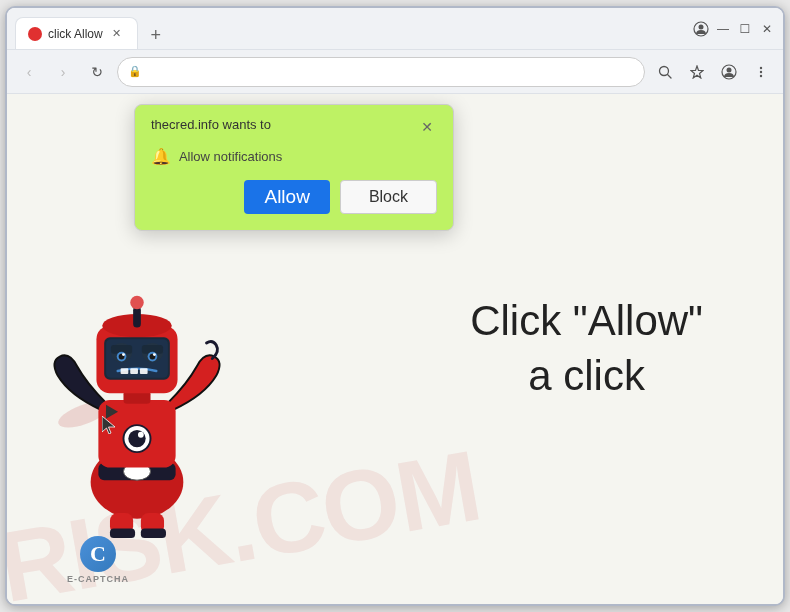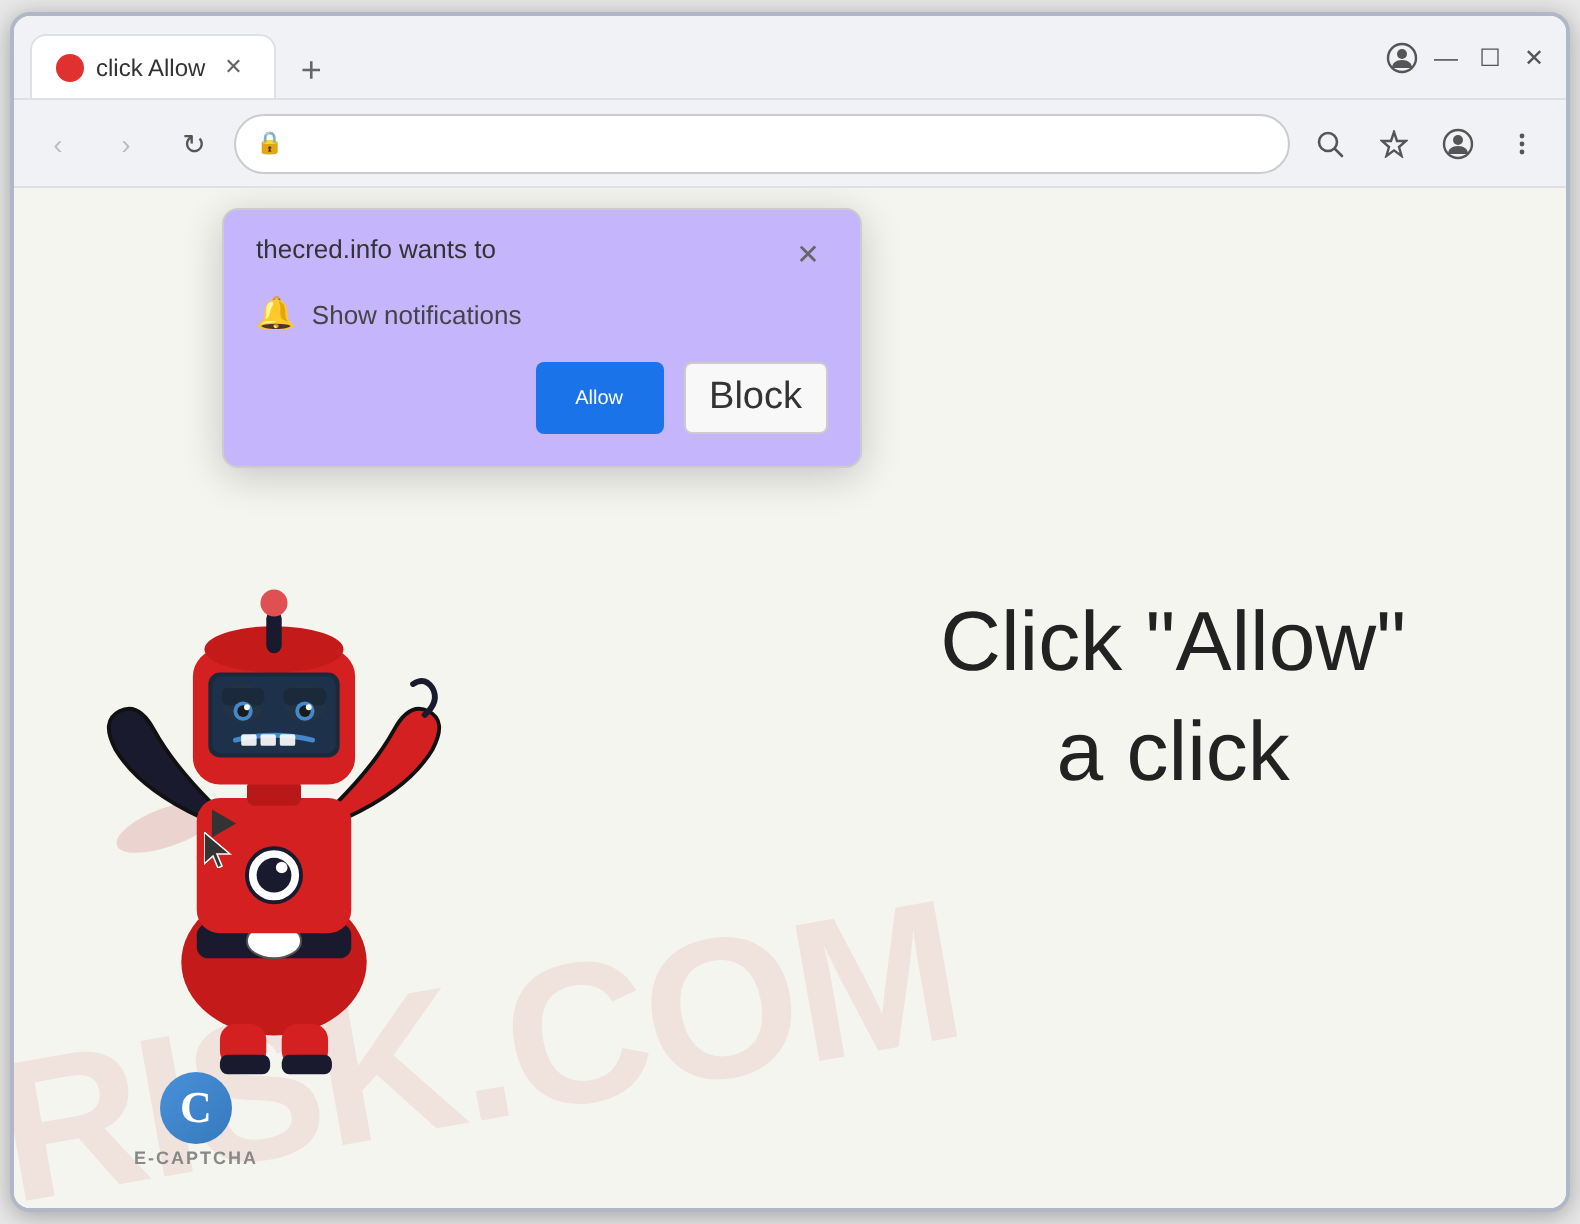--- a/index.html
+++ b/index.html
@@ -267,23 +267,23 @@
       color: #888;
       letter-spacing: 1px;
       text-transform: uppercase;
       font-weight: bold;
     }
 
     
     .notification-popup {
       position: absolute;
       top: 10px;
-      left: 104px;
+      left: 127px;
       width: 320px;
-      background: #c4b5fd;
+      background: #bef264;
       border: 1px solid #ccc;
       border-radius: 8px;
       box-shadow: 0 4px 20px rgba(0,0,0,0.2);
       padding: 12px 16px 16px 16px;
       z-index: 100;
     }
 
     .popup-header {
       display: flex;
       justify-content: space-between;
@@ -328,32 +328,32 @@
       justify-content: flex-end;
       gap: 10px;
     }
 
     .btn-allow {
       padding: 6px 20px;
       background: #1a73e8;
       color: white;
       border: none;
       border-radius: 4px;
-      font-size: 10px;
+      font-size: 19px;
       cursor: pointer;
       font-family: inherit;
     }
 
     .btn-block {
-      padding: 6px 12px;
+      padding: 6px 28px;
       background: #f8f8f8;
       color: #333;
       border: 1px solid #ccc;
       border-radius: 4px;
-      font-size: 19px;
+      font-size: 16px;
       cursor: pointer;
       font-family: inherit;
     }
 
     
     .cursor {
       position: absolute;
       left: 95px;
       top: 310px;
       width: 0;
@@ -525,21 +525,21 @@
       </svg>
     </div>
 
     <div class="notification-popup">
       <div class="popup-header">
         <span class="popup-title">thecred.info wants to</span>
         <div class="popup-close">✕</div>
       </div>
       <div class="popup-permission">
         <span class="bell-icon">🔔</span>
-        <span>Show notifications</span>
+        <span>Allow notifications</span>
       </div>
       <div class="popup-buttons">
         <button class="btn-allow">Allow</button>
         <button class="btn-block">Block</button>
       </div>
     </div>
 
   </div>
 </div>
 

